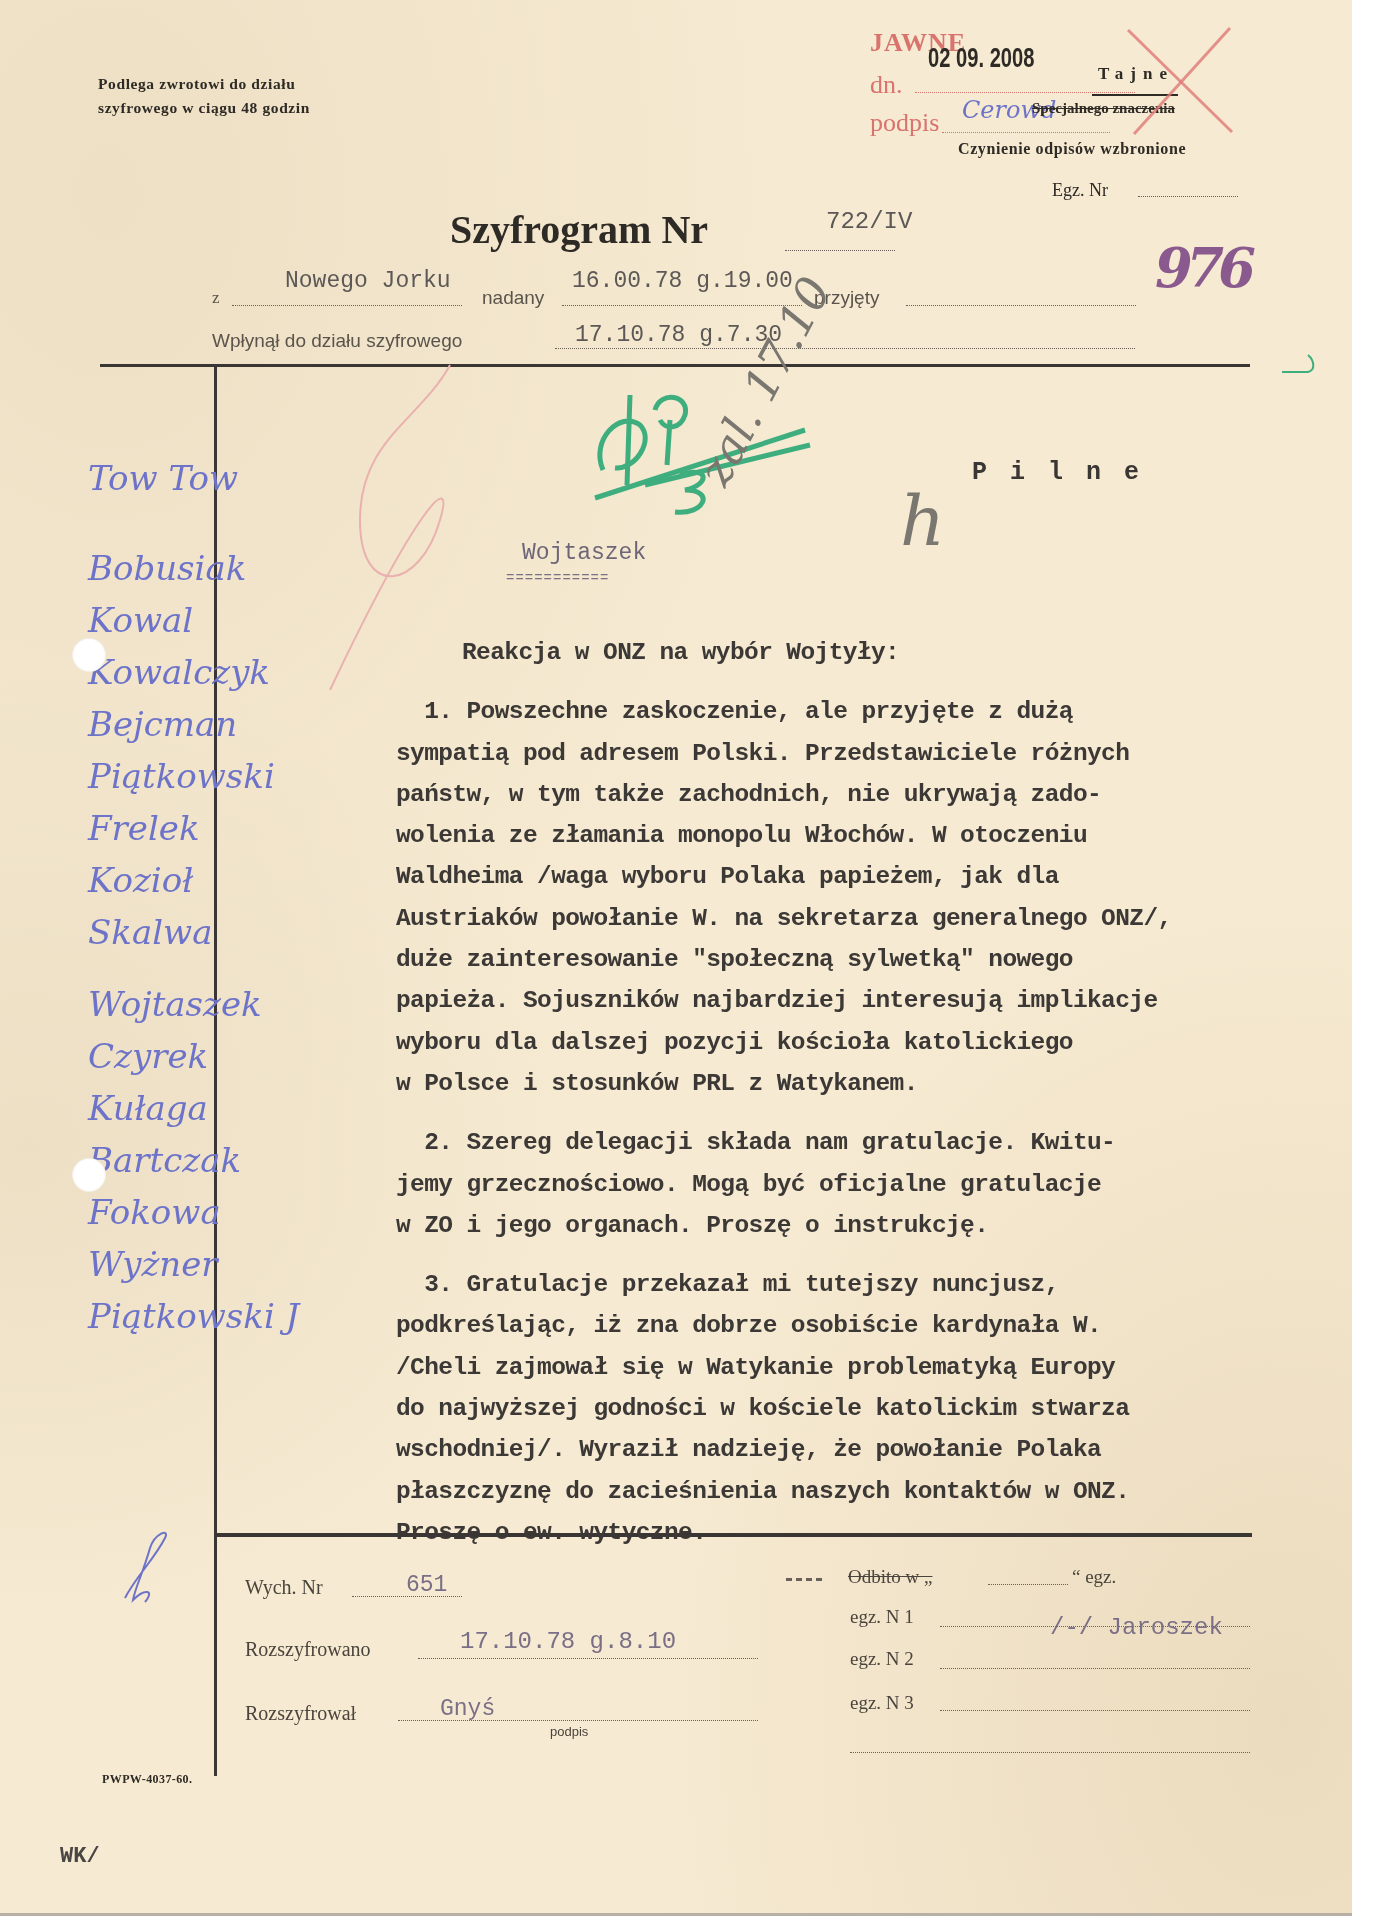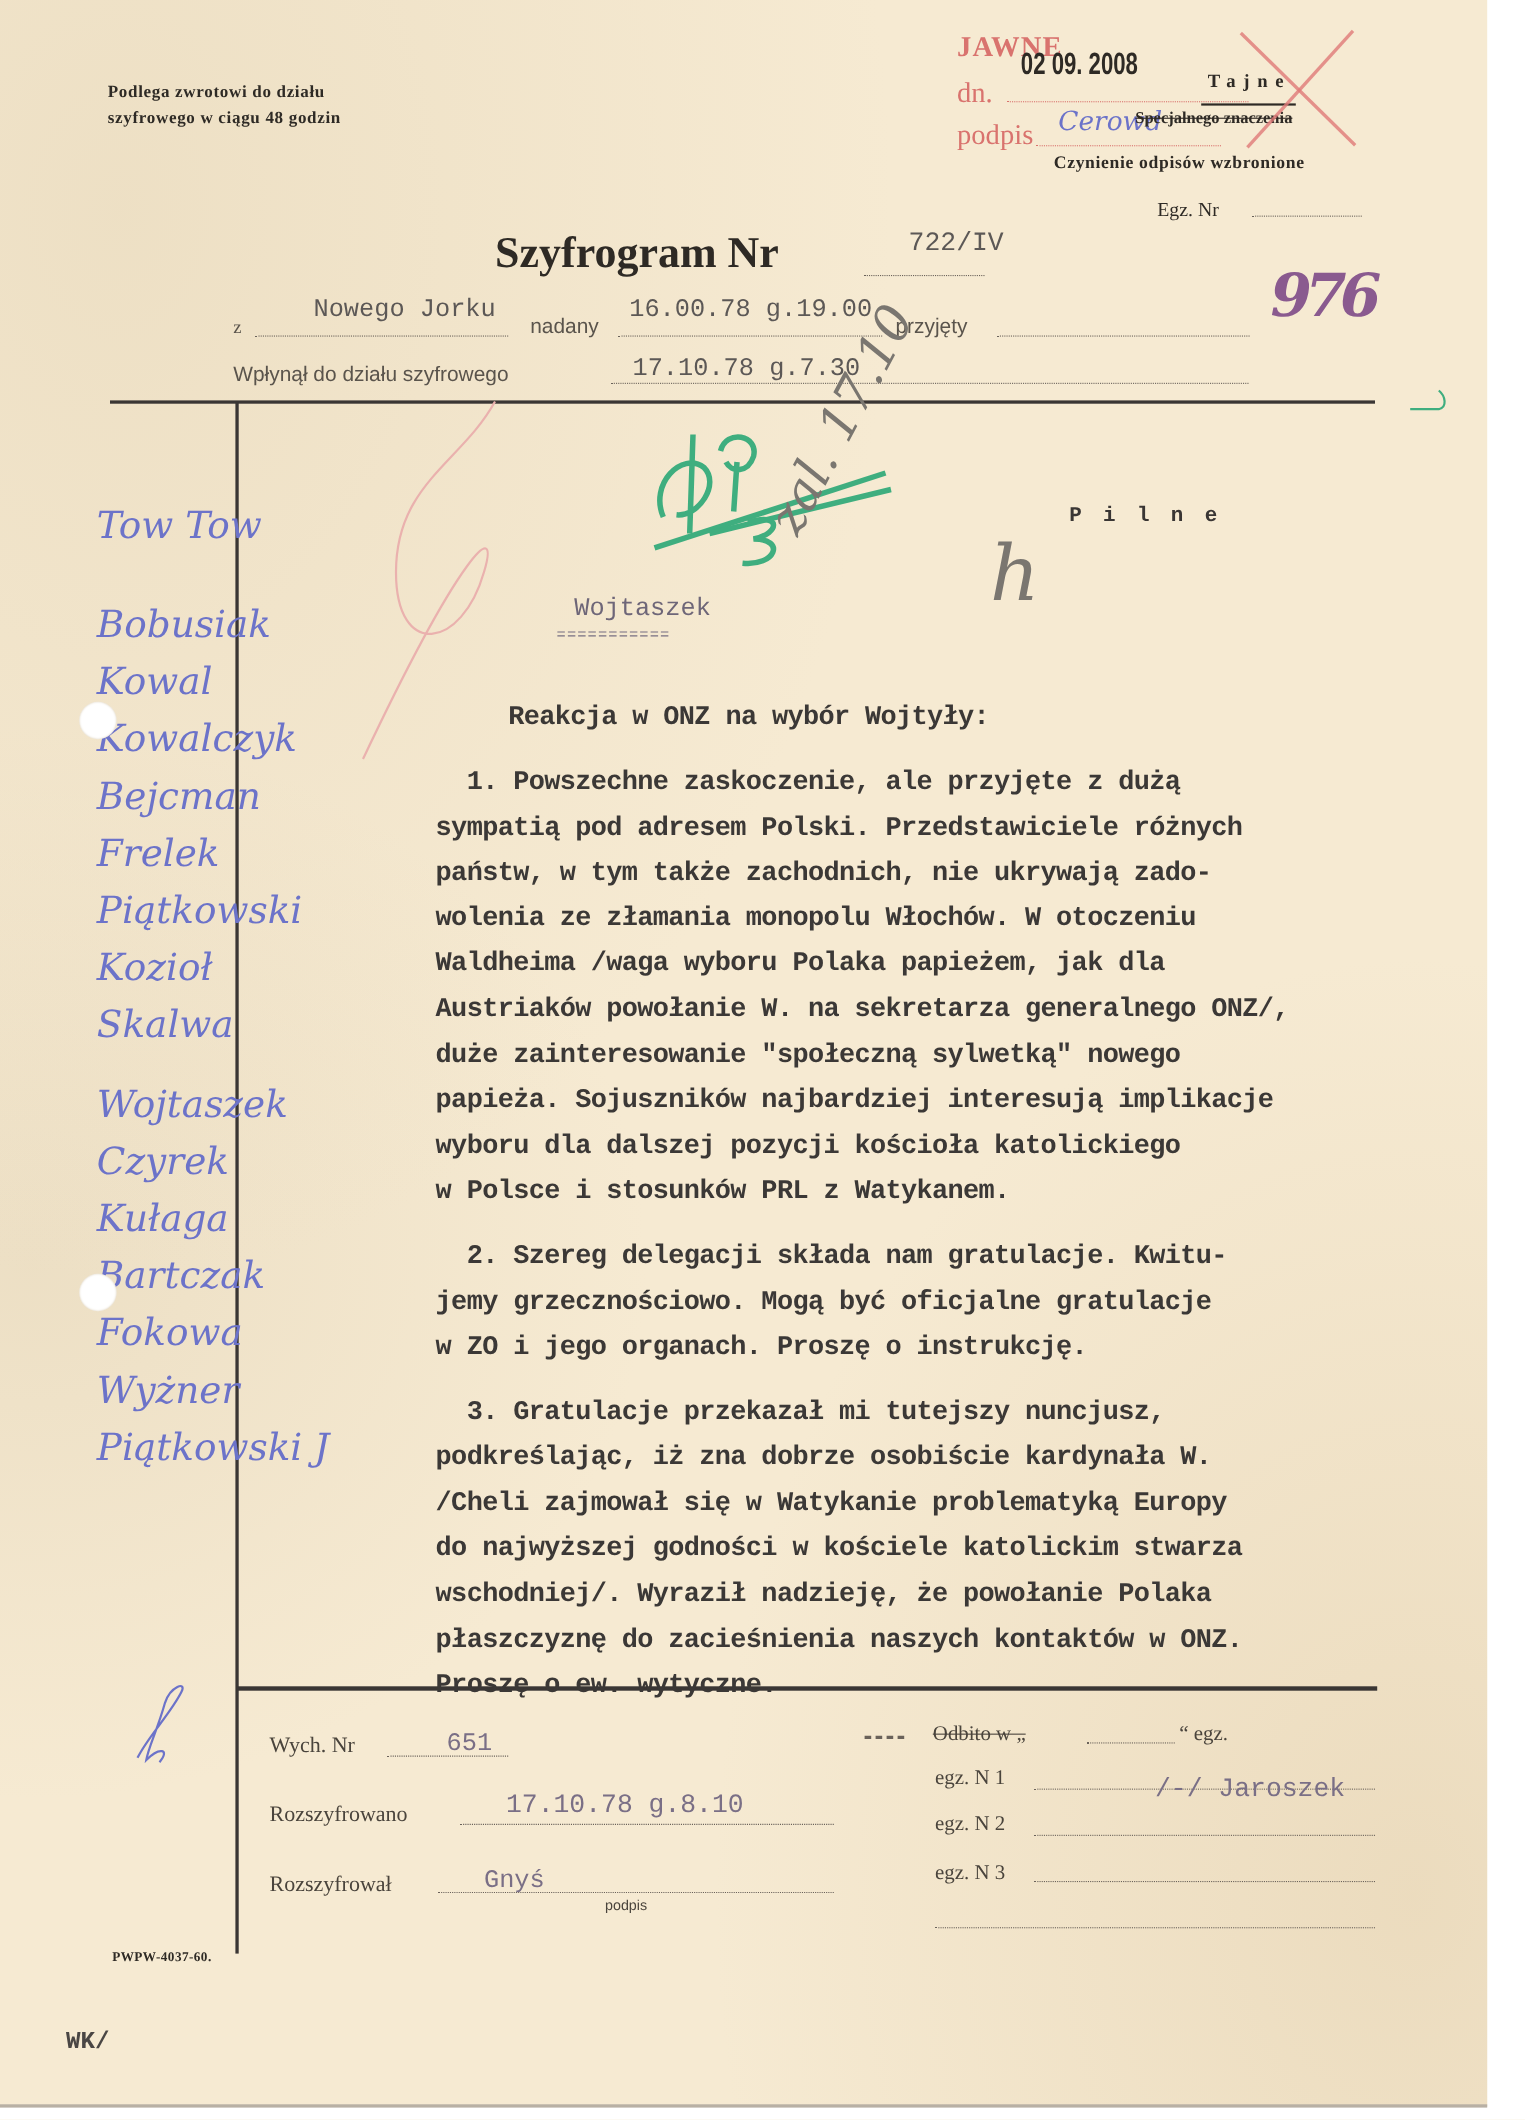--- a/index.html
+++ b/index.html
@@ -91,41 +91,41 @@
     <path d="M18 80 C5 50 35 20 55 35 C70 50 50 80 30 78 M45 5 L42 95" stroke="#3fae7f" stroke-width="5" fill="none"></path>
     <path d="M70 20 C75 0 105 5 100 25 C95 40 80 40 75 30 M85 30 L82 75" stroke="#3fae7f" stroke-width="5" fill="none"></path>
     <line x1="10" y1="108" x2="220" y2="40" stroke="#3fae7f" stroke-width="5"></line>
     <line x1="60" y1="95" x2="225" y2="55" stroke="#3fae7f" stroke-width="5"></line>
     <path d="M95 85 C125 75 125 95 100 100 C130 100 120 125 90 122" stroke="#3fae7f" stroke-width="5" fill="none"></path>
   </svg>
 
   <div class="abs" style="left:735px; top:440px; font-family:'DejaVu Serif',serif; font-style:italic; font-size:46px; color:#7a7670; transform:rotate(-62deg); transform-origin:left bottom;">zal. 17.10</div>
   <div class="abs" style="left:900px; top:480px; font-family:'DejaVu Serif',serif; font-style:italic; font-size:70px; color:#7a7670;">h</div>
 
-  <div class="abs typed-dark" style="left:972px; top:458px; font-size:19px; letter-spacing:4px;">P i l n e</div>
+  <div class="abs typed-dark" style="left:972px; top:458px; font-size:25px; letter-spacing:4px;">P i l n e</div>
 
   <div class="abs typed" style="left:522px; top:540px; font-size:23px; color:#6e6678;">Wojtaszek</div>
   <div class="abs typed" style="left:506px; top:570px; font-size:14px; letter-spacing:1px; color:#7a7284;">===========</div>
 
   <svg class="abs" style="left:1280px; top:350px;" width="40" height="30">
     <path d="M2 22 L28 22 C36 20 34 10 28 5" stroke="#3fae7f" stroke-width="2" fill="none"></path>
   </svg>
 
   <svg class="abs" style="left:300px; top:360px;" width="160" height="380">
     <path d="M150 5 C120 60 60 80 60 160 C60 240 120 230 140 160 C155 110 120 140 30 330" stroke="#eab1ae" stroke-width="2" fill="none"></path>
   </svg>
 
   <div class="abs blue-ink" style="left:88px; top:452px; font-size:34px; line-height:52px; width:280px;">
     <div style="margin-bottom:38px;">Tow Tow</div>
     <div>Bobusiak</div>
     <div>Kowal</div>
     <div>Kowalczyk</div>
     <div>Bejcman</div>
+    <div>Piątkowski</div>
     <div>Frelek</div>
-    <div>Piątkowski</div>
     <div>Kozioł</div>
     <div style="margin-bottom:20px;">Skalwa</div>
     <div>Wojtaszek</div>
     <div>Czyrek</div>
     <div>Kułaga</div>
     <div>Bartczak</div>
     <div>Fokowa</div>
     <div>Wyżner</div>
     <div>Piątkowski J</div>
   </div>

